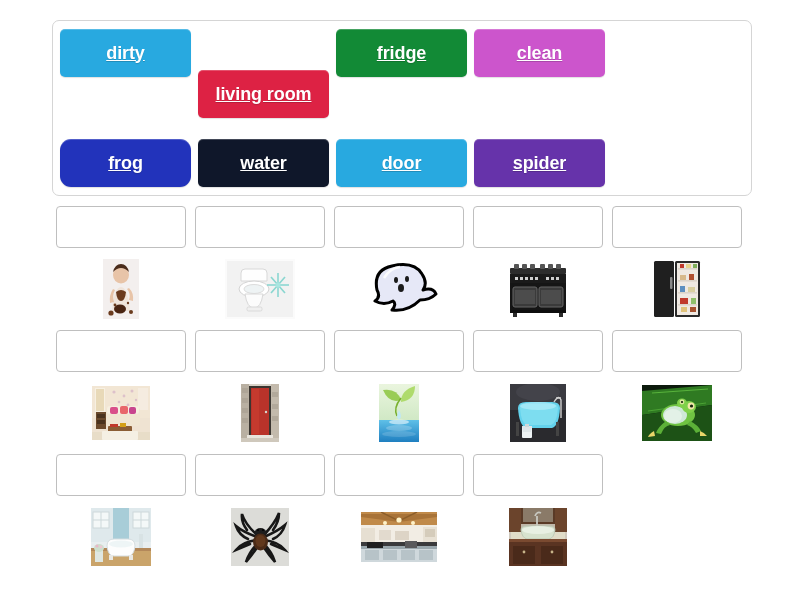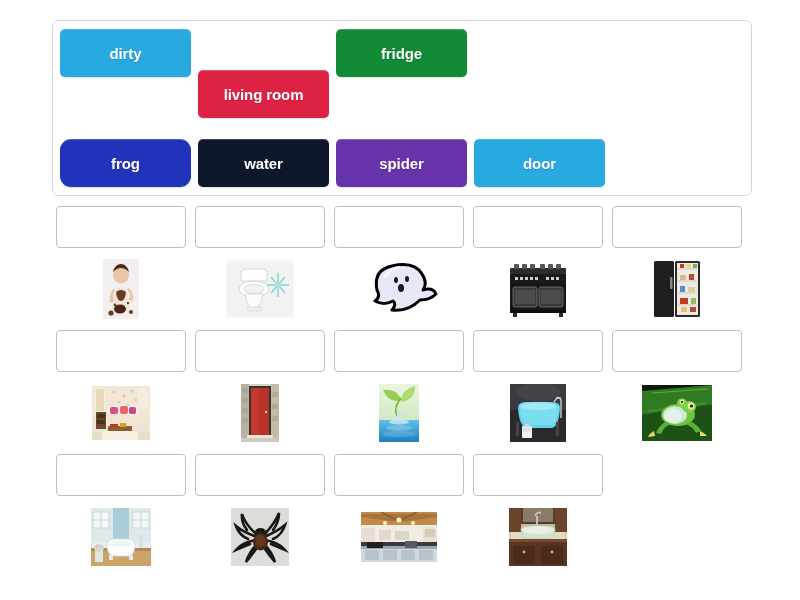--- a/index.html
+++ b/index.html
@@ -24,26 +24,27 @@
     display: flex; flex-direction: column;
     justify-content: space-between;
   }
   .tile-row { display: flex; height: 48px; }
   .tile {
     width: 131px; height: 48px;
     margin-right: 7px;
     border-radius: 5px;
     display: flex; align-items: center; justify-content: center;
     color: #ffffff;
-    font-size: 15px; font-weight: bold;
+    font-size: 18px; font-weight: bold;
     letter-spacing: -0.1px;
     text-shadow: 0 1px 1px rgba(0,0,0,.17);
     box-shadow: inset 0 1px 0 rgba(255,255,255,.22), 0 1px 1px rgba(0,0,0,.12);
     cursor: pointer; user-select: none;
     white-space: nowrap;
+    text-decoration: underline;
   }
   .tile:last-child { margin-right: 0; }
   .tile-slot-empty {
     width: 131px; height: 48px; margin-right: 0;
     background: transparent;
   }
 
   
   .answer-area {
     position: absolute;
@@ -80,26 +81,27 @@
 </head>
 <body>
 
 <div id="app">
 
   <div class="tile-bank">
     <div class="tile-row">
       <div class="tile" style="background: rgb(40, 169, 224);">dirty</div>
       <div class="tile" style="background: rgb(221, 34, 68); margin-top: 41px;">living room</div>
       <div class="tile" style="background: rgb(18, 138, 54);">fridge</div>
+      <div class="tile" style="background: rgb(204, 85, 204);">clean</div>
     </div>
     <div class="tile-row">
       <div class="tile" style="background: rgb(34, 51, 187); border-radius: 11px;">frog</div>
       <div class="tile" style="background: #0f172a;">water</div>
+      <div class="tile" style="background: rgb(40, 169, 224);">door</div>
       <div class="tile" style="background: rgb(102, 51, 170);">spider</div>
-      <div class="tile" style="background: rgb(40, 169, 224);">door</div>
     </div>
   </div>
 
   <div class="answer-area">
 
     <div class="answer-row">
       <div class="answer-cell">
         <div class="drop-box"></div>
         <div class="pic-wrap">
           <svg class="pic" width="36" height="60" viewBox="0 0 36 60">

